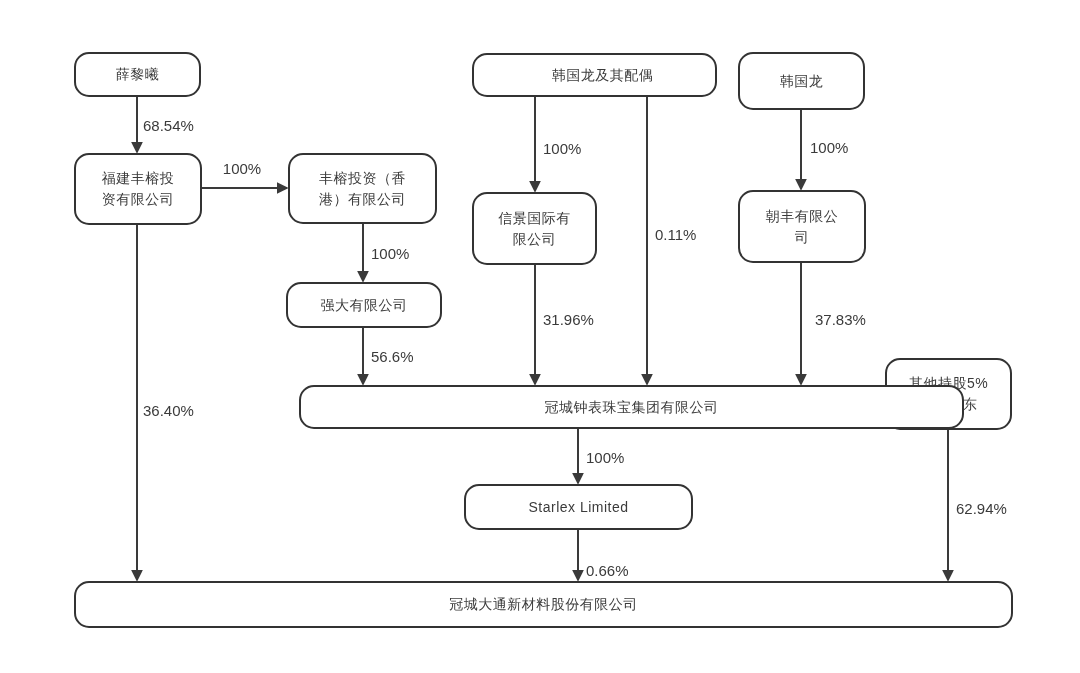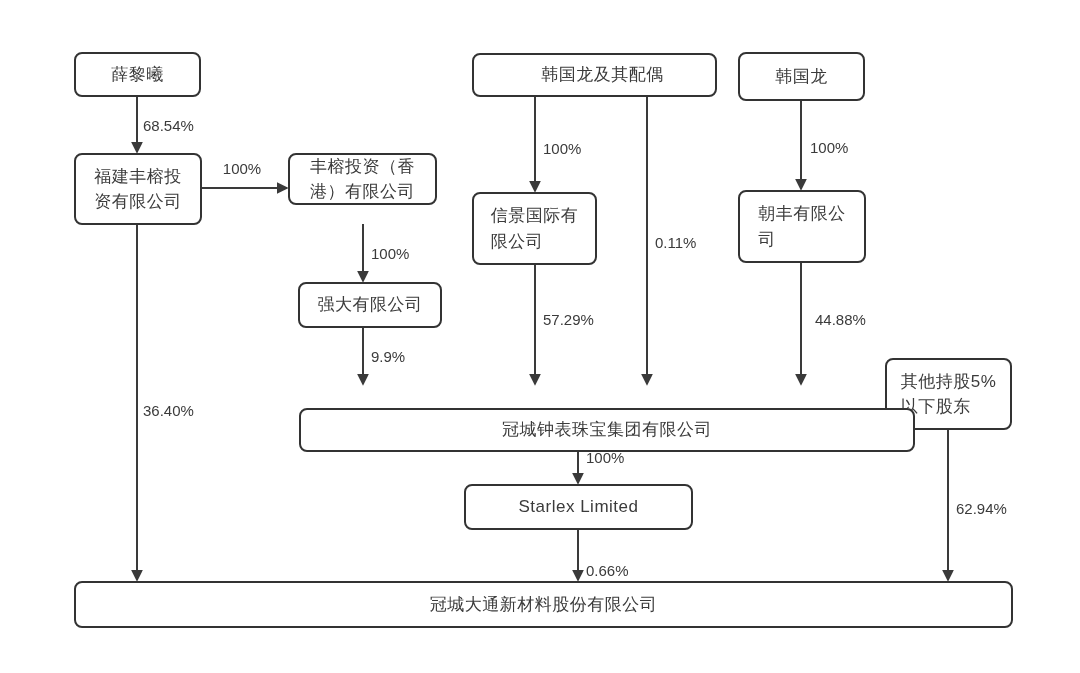--- a/index.html
+++ b/index.html
@@ -21,28 +21,28 @@
     top: 0;
     width: 1080px;
     height: 673px;
     pointer-events: none;
   }
   .node {
     position: absolute;
     box-sizing: border-box;
     background: var(--node-fill, #ffffff);
     border: 2px solid var(--node-border, #333333);
-    border-radius: 8px;
+    border-radius: 15px;
     color: var(--text-color, #3b3b3b);
-    font-size: 17px;
+    font-size: 14px;
     line-height: 1.5;
     display: flex;
     align-items: center;
     justify-content: center;
-    text-align: left;
+    text-align: center;
     white-space: pre-line;
     letter-spacing: 0.5px;
   }
   .edge-label {
     position: absolute;
     color: var(--text-color, #3b3b3b);
     font-size: 15px;
     line-height: 1;
     white-space: nowrap;
   }
@@ -71,44 +71,44 @@
         <line x1="801" y1="263" x2="801" y2="384" stroke="#3a3a3a" stroke-width="2" marker-end="url(#arrowhead)"></line>
         <line x1="578" y1="429" x2="578" y2="483" stroke="#3a3a3a" stroke-width="2" marker-end="url(#arrowhead)"></line>
         <line x1="578" y1="530" x2="578" y2="580" stroke="#3a3a3a" stroke-width="2" marker-end="url(#arrowhead)"></line>
         <line x1="137" y1="225" x2="137" y2="580" stroke="#3a3a3a" stroke-width="2" marker-end="url(#arrowhead)"></line>
         <line x1="948" y1="430" x2="948" y2="580" stroke="#3a3a3a" stroke-width="2" marker-end="url(#arrowhead)"></line>
       </g>
   </svg>
   <div>
       <div class="node" style="left: 74px; top: 52px; width: 127px; height: 45px;">薛黎曦</div>
       <div class="node" style="left: 472px; top: 53px; width: 245px; height: 44px; padding-left: 16px;">韩国龙及其配偶</div>
-      <div class="node" style="left: 738px; top: 52px; width: 127px; height: 49px;">韩国龙</div>
+      <div class="node" style="left: 738px; top: 52px; width: 127px; height: 58px;">韩国龙</div>
       <div class="node" style="left: 74px; top: 153px; width: 128px; height: 72px;">福建丰榕投
 资有限公司</div>
-      <div class="node" style="left: 288px; top: 153px; width: 149px; height: 52px;">丰榕投资（香
+      <div class="node" style="left: 288px; top: 153px; width: 149px; height: 71px;">丰榕投资（香
 港）有限公司</div>
       <div class="node" style="left: 472px; top: 192px; width: 125px; height: 73px;">信景国际有
 限公司</div>
       <div class="node" style="left: 738px; top: 190px; width: 128px; height: 73px;">朝丰有限公
 司</div>
-      <div class="node" style="left: 298px; top: 282px; width: 144px; height: 46px;">强大有限公司</div>
+      <div class="node" style="left: 286px; top: 282px; width: 156px; height: 46px;">强大有限公司</div>
       <div class="node" style="left: 885px; top: 358px; width: 127px; height: 72px;">其他持股5%
 以下股东</div>
-      <div class="node" style="left: 299px; top: 385px; width: 616px; height: 44px; margin-top: 23px;">冠城钟表珠宝集团有限公司</div>
+      <div class="node" style="left: 299px; top: 385px; width: 665px; height: 44px;">冠城钟表珠宝集团有限公司</div>
       <div class="node" style="left: 464px; top: 484px; width: 229px; height: 46px;">Starlex Limited</div>
       <div class="node" style="left: 74px; top: 581px; width: 939px; height: 47px;">冠城大通新材料股份有限公司</div>
     </div>
   <div>
       <div class="edge-label anchor-left" style="left: 143px; top: 125px;">68.54%</div>
       <div class="edge-label anchor-above" style="left: 242px; top: 176px;">100%</div>
       <div class="edge-label anchor-left" style="left: 371px; top: 253px;">100%</div>
-      <div class="edge-label anchor-left" style="left: 371px; top: 356px;">9.9%</div>
+      <div class="edge-label anchor-left" style="left: 371px; top: 356px;">56.6%</div>
       <div class="edge-label anchor-left" style="left: 543px; top: 148px;">100%</div>
-      <div class="edge-label anchor-left" style="left: 543px; top: 319px;">57.29%</div>
-      <div class="edge-label anchor-left" style="left: 655px; top: 242px;">0.11%</div>
+      <div class="edge-label anchor-left" style="left: 543px; top: 319px;">31.96%</div>
+      <div class="edge-label anchor-left" style="left: 655px; top: 234px;">0.11%</div>
       <div class="edge-label anchor-left" style="left: 810px; top: 147px;">100%</div>
-      <div class="edge-label anchor-left" style="left: 815px; top: 319px;">44.88%</div>
+      <div class="edge-label anchor-left" style="left: 815px; top: 319px;">37.83%</div>
       <div class="edge-label anchor-left" style="left: 586px; top: 457px;">100%</div>
       <div class="edge-label anchor-left" style="left: 586px; top: 562px; margin-top: 8px;">0.66%</div>
       <div class="edge-label anchor-left" style="left: 143px; top: 410px;">36.40%</div>
       <div class="edge-label anchor-left" style="left: 956px; top: 508px;">62.94%</div>
     </div>
 </div>
 
 </body></html>

